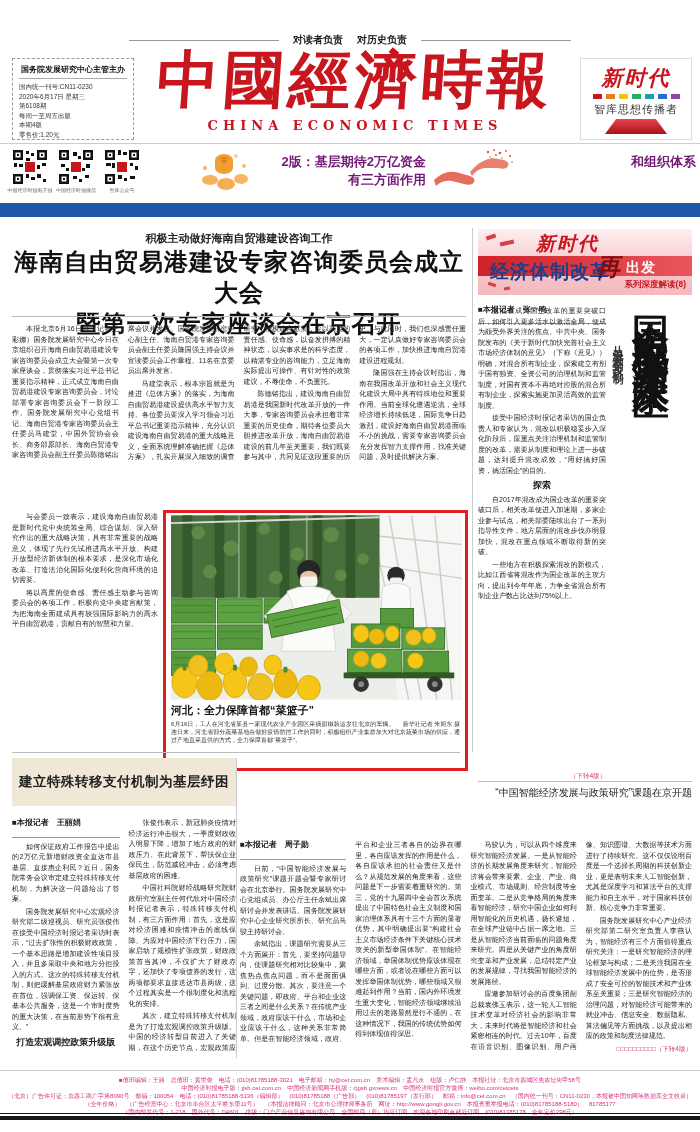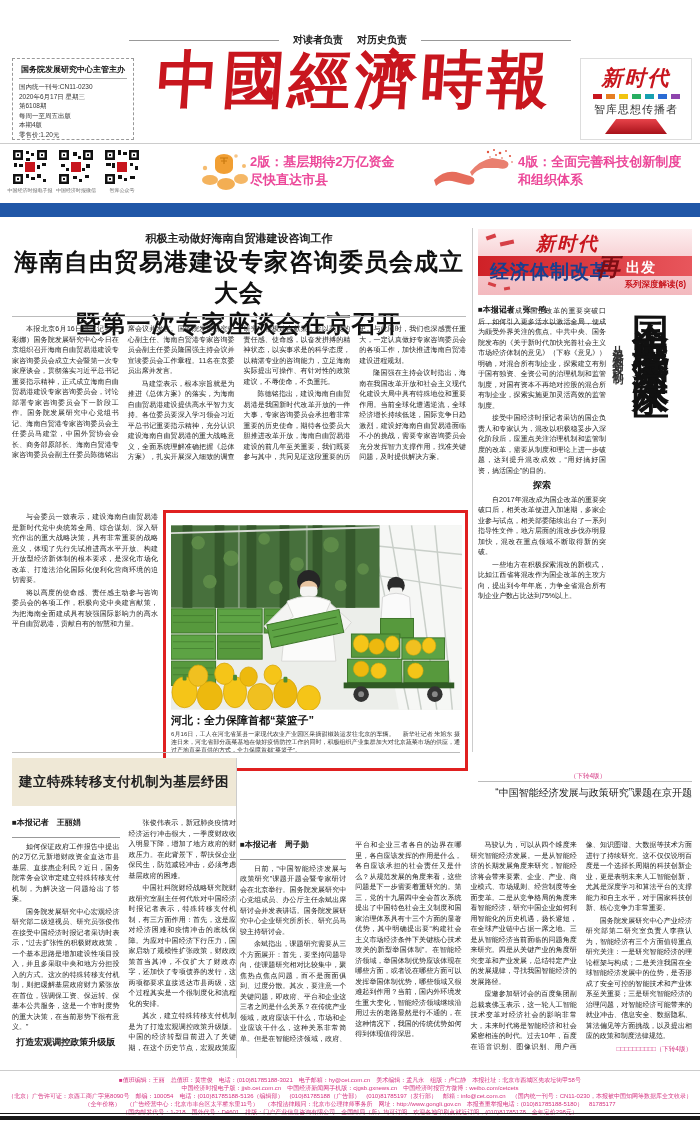--- a/index.html
+++ b/index.html
@@ -24,32 +24,32 @@
   .erabox .e1{font-size:21px;font-weight:bold;color:#c8161e;font-family:"DejaVu Serif",serif;font-style:italic;letter-spacing:2px;}
   .sqrow{display:flex;gap:4px;}
   .sqrow span{width:9px;height:5px;display:block;}
   .erabox .e2{font-size:11px;font-weight:normal;color:#333;letter-spacing:1px;}
   .trap{width:62px;height:15px;background:linear-gradient(180deg,#e8434a,#a8121a);
         clip-path:polygon(18% 0,82% 0,100% 100%,0 100%);}
   .mastrule{left:0;top:143px;width:700px;height:1px;background:#ccc;}
   
   .qr{top:149px;width:36px;height:36px;}
   .qrcap{top:187px;width:46px;font-size:5px;color:#666;text-align:center;}
-  .promotxt{top:153px;font-size:13px;font-weight:bold;text-align:left;line-height:18px;color:#ec4899;}
+  .promotxt{top:153px;font-size:13px;font-weight:bold;text-align:right;line-height:18px;color:#701a75;}
   .bluebar{left:0;top:203px;width:700px;height:14px;background:#2057a7;}
   
   .kicker{left:12px;top:231px;width:454px;text-align:center;font-size:11px;font-weight:bold;color:#222;}
   .headline{left:6px;top:246px;width:466px;text-align:center;font-size:24px;font-weight:bold;line-height:31px;color:#111;letter-spacing:1px;}
   .hlrule{left:12px;top:316px;width:454px;height:1px;background:#bbb;}
   .colsA{left:12px;top:324px;width:454px;height:184px;column-count:4;column-gap:9px;
          font-size:7px;line-height:10.5px;overflow:hidden;color:#222;}
   .colsB{left:12px;top:512px;width:146px;height:258px;font-size:7px;line-height:10.5px;overflow:hidden;color:#222;}
   
   .photobox{left:163px;top:510px;width:305px;height:261px;border:3px solid #e02020;background:#fff;
-            box-sizing:border-box;padding:12px 5px;}
+            box-sizing:border-box;padding:2px 5px;}
   .photobox svg{display:block;}
   .capttl{font-size:11px;font-weight:bold;margin-top:3px;color:#111;}
   .capttx{font-size:6px;line-height:8px;text-align:justify;color:#333;margin-top:2px;}
   .credit{float:right;white-space:nowrap;padding-left:8px;}
   
   .vline{width:1px;background:#ccc;}
   .hline{height:1px;background:#bbb;}
   
   .banner{left:478px;top:229px;width:214px;height:66px;background:linear-gradient(180deg,#fdeff0 0%,#f6c9cd 55%,#f3b9be 100%);overflow:hidden;}
   .banner .b1{position:absolute;left:58px;top:2px;font-size:19px;font-weight:bold;color:#c8161e;font-style:italic;font-family:"DejaVu Serif",serif;letter-spacing:2px;}
@@ -97,20 +97,21 @@
     <div class="t">国务院发展研究中心主管主办</div>
     <div class="l">国内统一刊号:CN11-0230</div>
     <div class="l">2020年6月17日 星期三</div>
     <div class="l">第6108期</div>
     <div class="l">每周一至周五出版</div>
     <div class="l">本期4版</div>
     <div class="l">零售价:1.20元</div>
   </div>
 
   <div class="abs cntitle">中國經濟時報</div>
+  <div class="abs entitle">CHINA ECONOMIC TIMES</div>
 
   <div class="abs erabox">
     <div class="e1">新时代</div>
     <div class="sqrow">
       <span style="background:#c8161e"></span>
         <span style="background:#e67e22"></span>
         <span style="background:#f1c40f"></span>
       <span style="background:#27ae60"></span>
         <span style="background:#16a0b0"></span>
         <span style="background:#2a6bd4"></span>
@@ -213,21 +214,21 @@
           <circle cx="46" cy="18" r="2" opacity="0.7"></circle>
           <circle cx="38" cy="8" r="1.8" opacity="0.6"></circle>
         </g>
         <g stroke="#c97a10" stroke-width="1.2" fill="none">
           <path d="M22 10 L30 10 M26 10 L26 16 M23 13 L29 13"></path>
         </g>
       </svg>
   </div>
   <div class="abs promotxt" style="left:250px;width:176px">
     <div>2版：基层期待2万亿资金</div>
-    <div>尽快直达市县</div>
+    <div>有三方面作用</div>
   </div>
   <div class="abs" style="left:430px;top:146px">
     <svg width="88" height="50" viewBox="0 0 88 50">
         <g fill="#e2543f">
           <path d="M4 34 Q14 24 26 26 L40 30 Q46 32 44 36 Q42 40 34 38 L22 35 Q12 34 6 40 Z" opacity="0.85"></path>
           <path d="M40 26 Q50 14 62 12 L74 14 Q80 16 78 20 Q76 24 68 22 L54 22 Q46 24 42 30 Z" opacity="0.75"></path>
         </g>
         <g fill="#e2543f">
           <circle cx="58" cy="6" r="1.2"></circle>
           <circle cx="64" cy="4" r="1"></circle>
@@ -235,21 +236,20 @@
           <circle cx="76" cy="5" r="0.9"></circle>
           <circle cx="80" cy="10" r="1.1"></circle>
           <circle cx="72" cy="12" r="0.8"></circle>
           <circle cx="66" cy="9" r="0.9"></circle>
           <circle cx="82" cy="16" r="0.8"></circle>
           <circle cx="60" cy="11" r="0.7"></circle>
         </g>
       </svg>
   </div>
   <div class="abs promotxt" style="left:518px;width:178px">
-    <div>4版：全面完善科技创新制度</div>
     <div>和组织体系</div>
   </div>
 
   <div class="abs bluebar"></div>
 
   <div class="abs kicker">积极主动做好海南自贸港建设咨询工作</div>
   <div class="abs headline">
     <div>海南自由贸易港建设专家咨询委员会成立大会</div>
     <div>暨第一次专家座谈会在京召开</div>
   </div>

